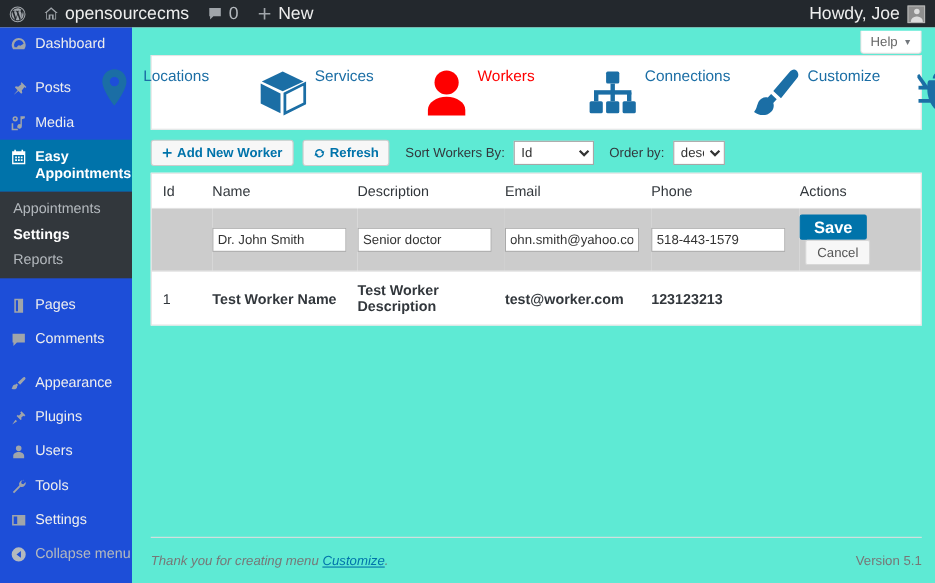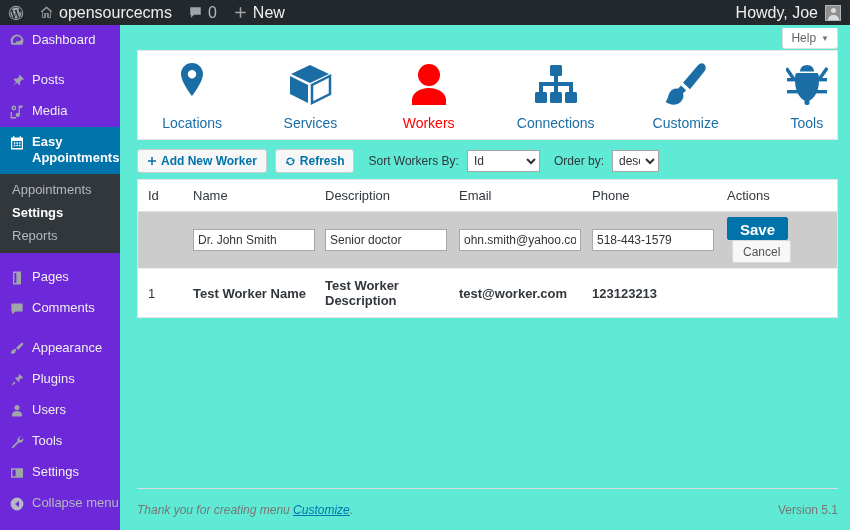--- a/index.html
+++ b/index.html
@@ -41,21 +41,21 @@
     content: ""; position: absolute; bottom: -3px; left: 2px;
     width: 11px; height: 8px; border-radius: 5px 5px 0 0; background: #dcdcdc;
   }
   .wp-logo { width: 16px; height: 16px; fill: #a0a5aa; }
   .icon16 { width: 15px; height: 15px; fill: #a0a5aa; flex: none; }
   .count-bubble { color: #b4b9be; }
 
   
   .sidebar {
     position: absolute; top: 25px; left: 0; width: 120px; bottom: 0;
-    background: #6d28d9;
+    background: #1d4ed8;
     font-size: 13px;
   }
   .menu-item {
     display: flex; align-items: flex-start; gap: 7px;
     padding: 7px 0 7px 9px; color: #eee; line-height: 1.25;
     position: relative;
   }
   .menu-item .mi-ico { width: 16px; height: 16px; flex: none; margin-top: 1px; fill: #a0a5aa; }
   .menu-item.current { background: #0073aa; color: #fff; font-weight: bold; }
   .menu-item.current .mi-ico { fill: #fff; }
@@ -86,22 +86,22 @@
   .caret { color: #72777c; font-size: 8px; }
 
   
   .iconpanel {
     margin: 1px 12px 0 17px;
     background: #fff; border: 1px solid #e5e5e5;
     padding: 10px 0 8px 0;
     display: flex; justify-content: center; gap: 34px;
   }
   .iconcell {
-    width: 92px; display: flex; flex-direction: column;
-    align-items: center; gap: 6px; text-decoration: none; margin-left: 24px;
+    width: 92px; display: flex; flex-direction: row;
+    gap: 6px; text-decoration: none; margin-left: 24px;
   }
   .iconcell .glyph { height: 48px; display: flex; align-items: flex-end; }
   .iconcell svg { fill: #1b6ea5; }
   .iconcell .lbl { font-size: 14px; color: #1b6ea5; }
   .iconcell.active svg { fill: #fe0000; }
   .iconcell.active .lbl { color: #fe0000; }
 
   
   .toolbar {
     margin: 9px 12px 0 17px;

